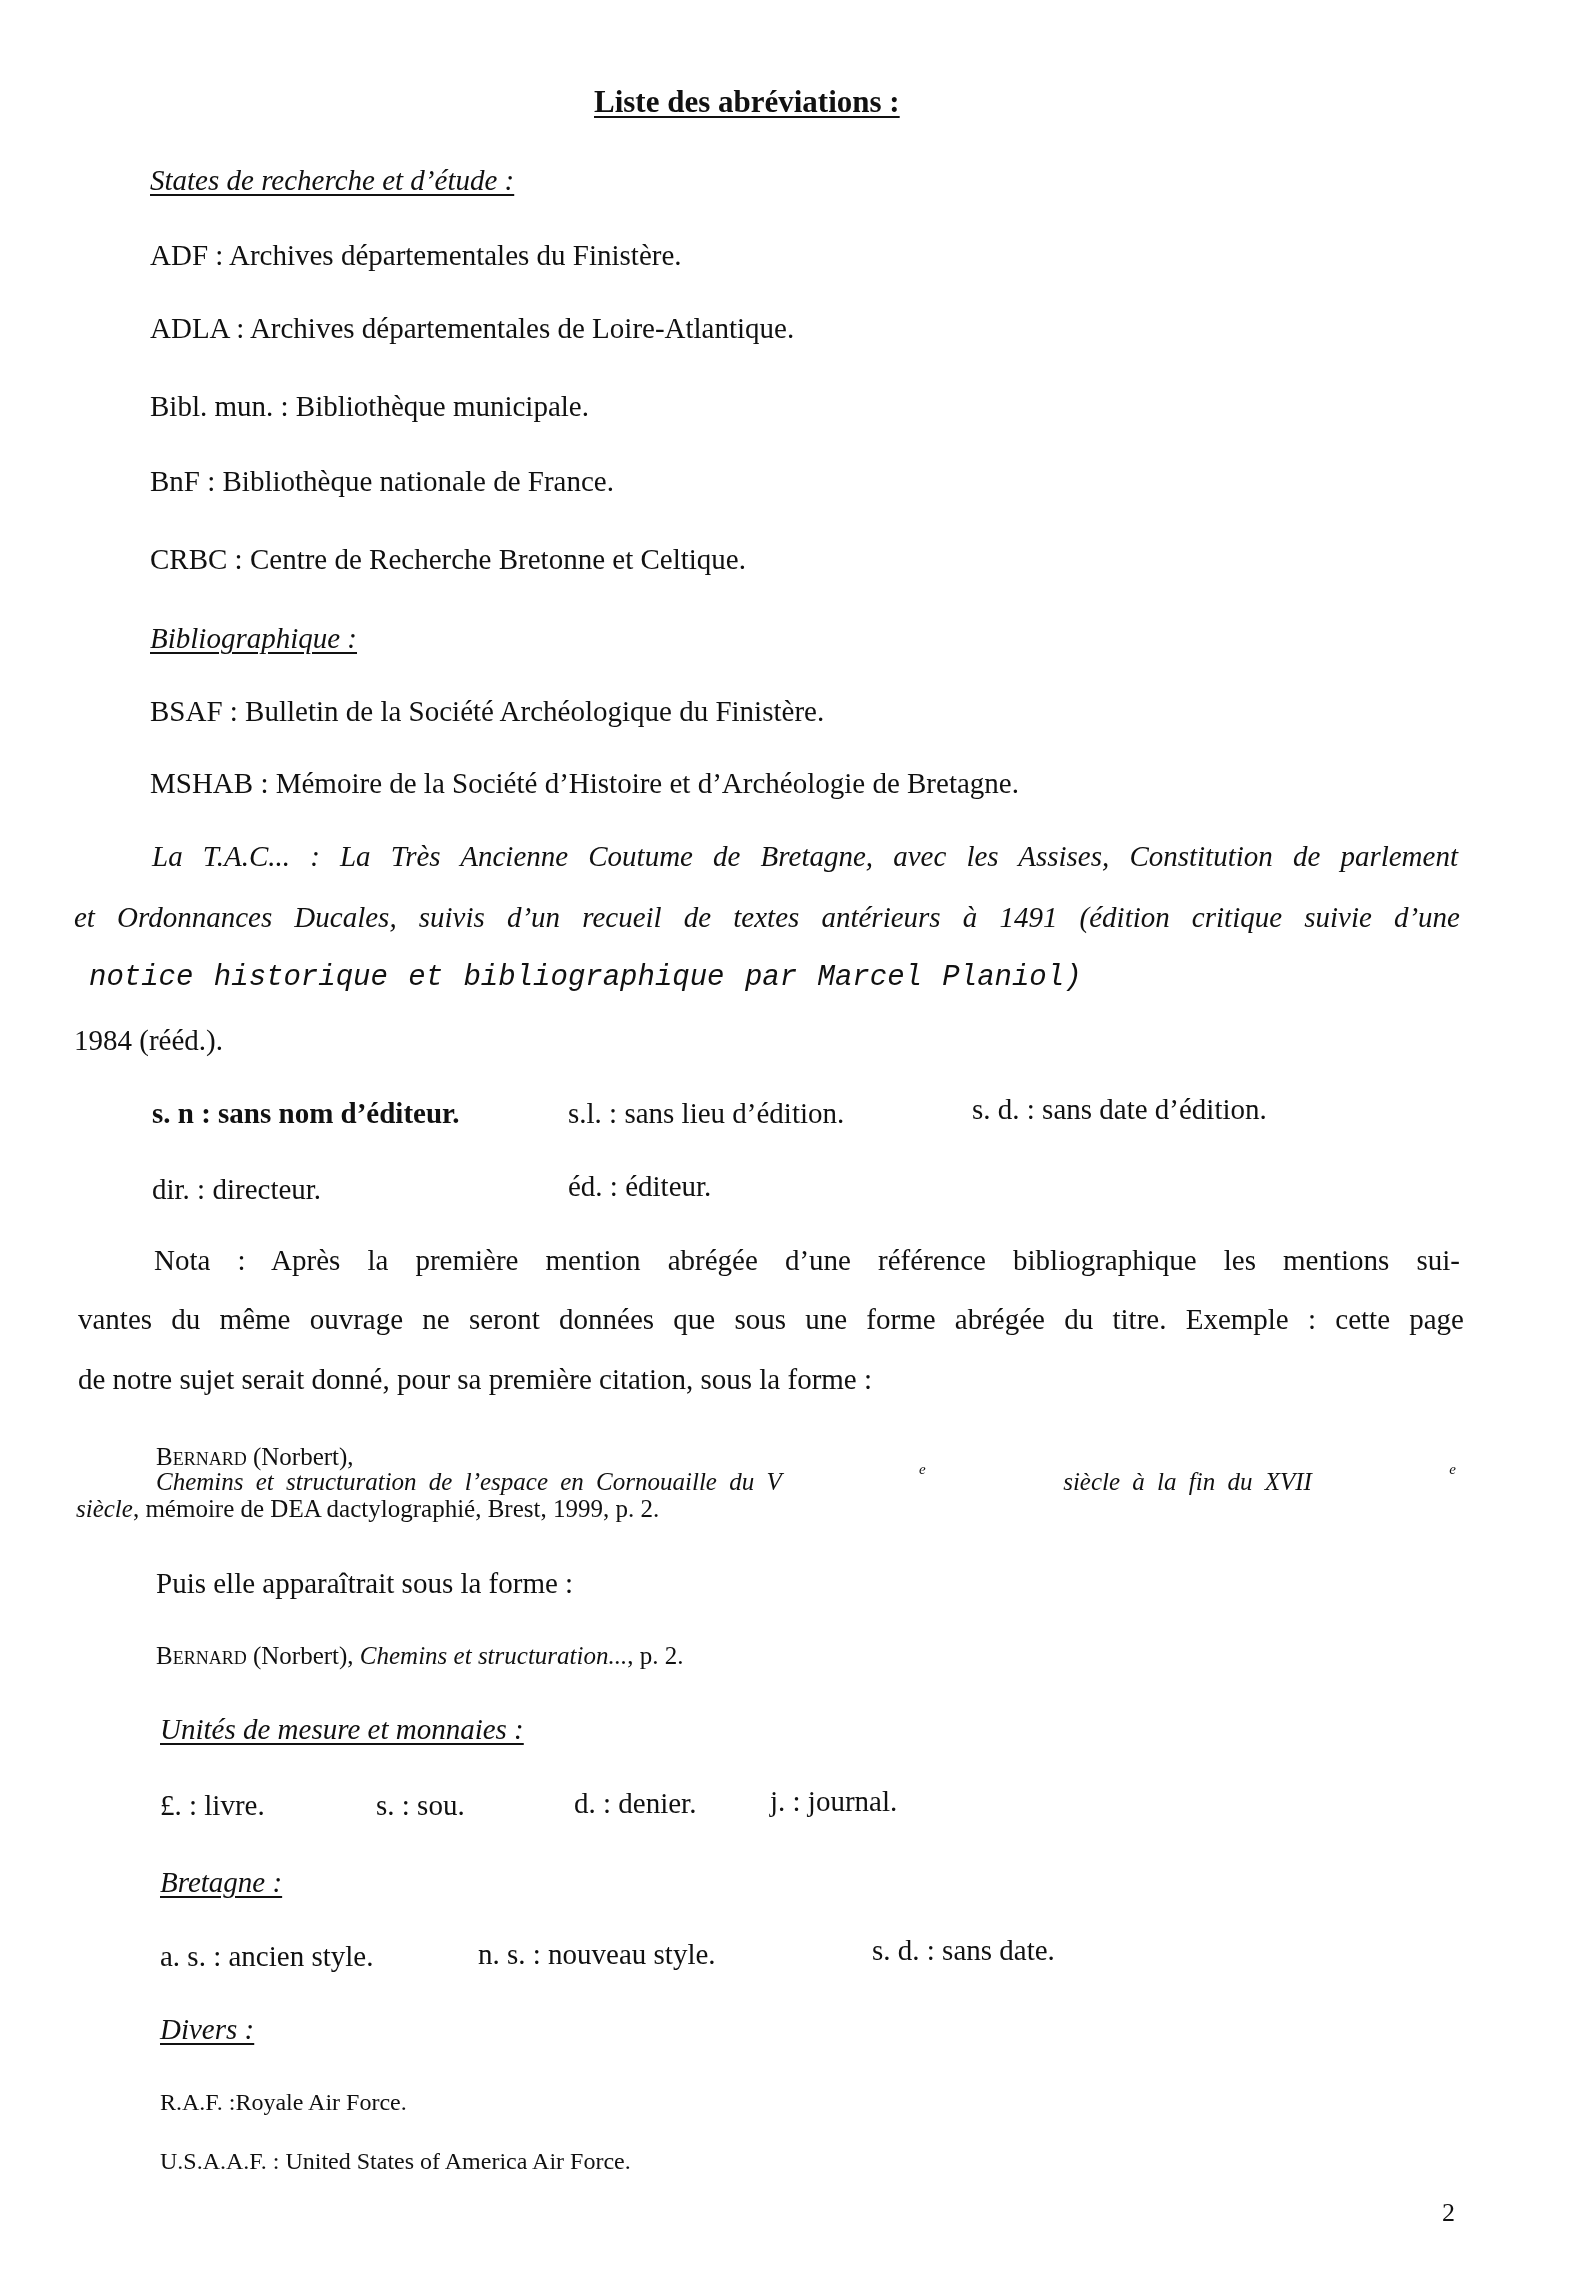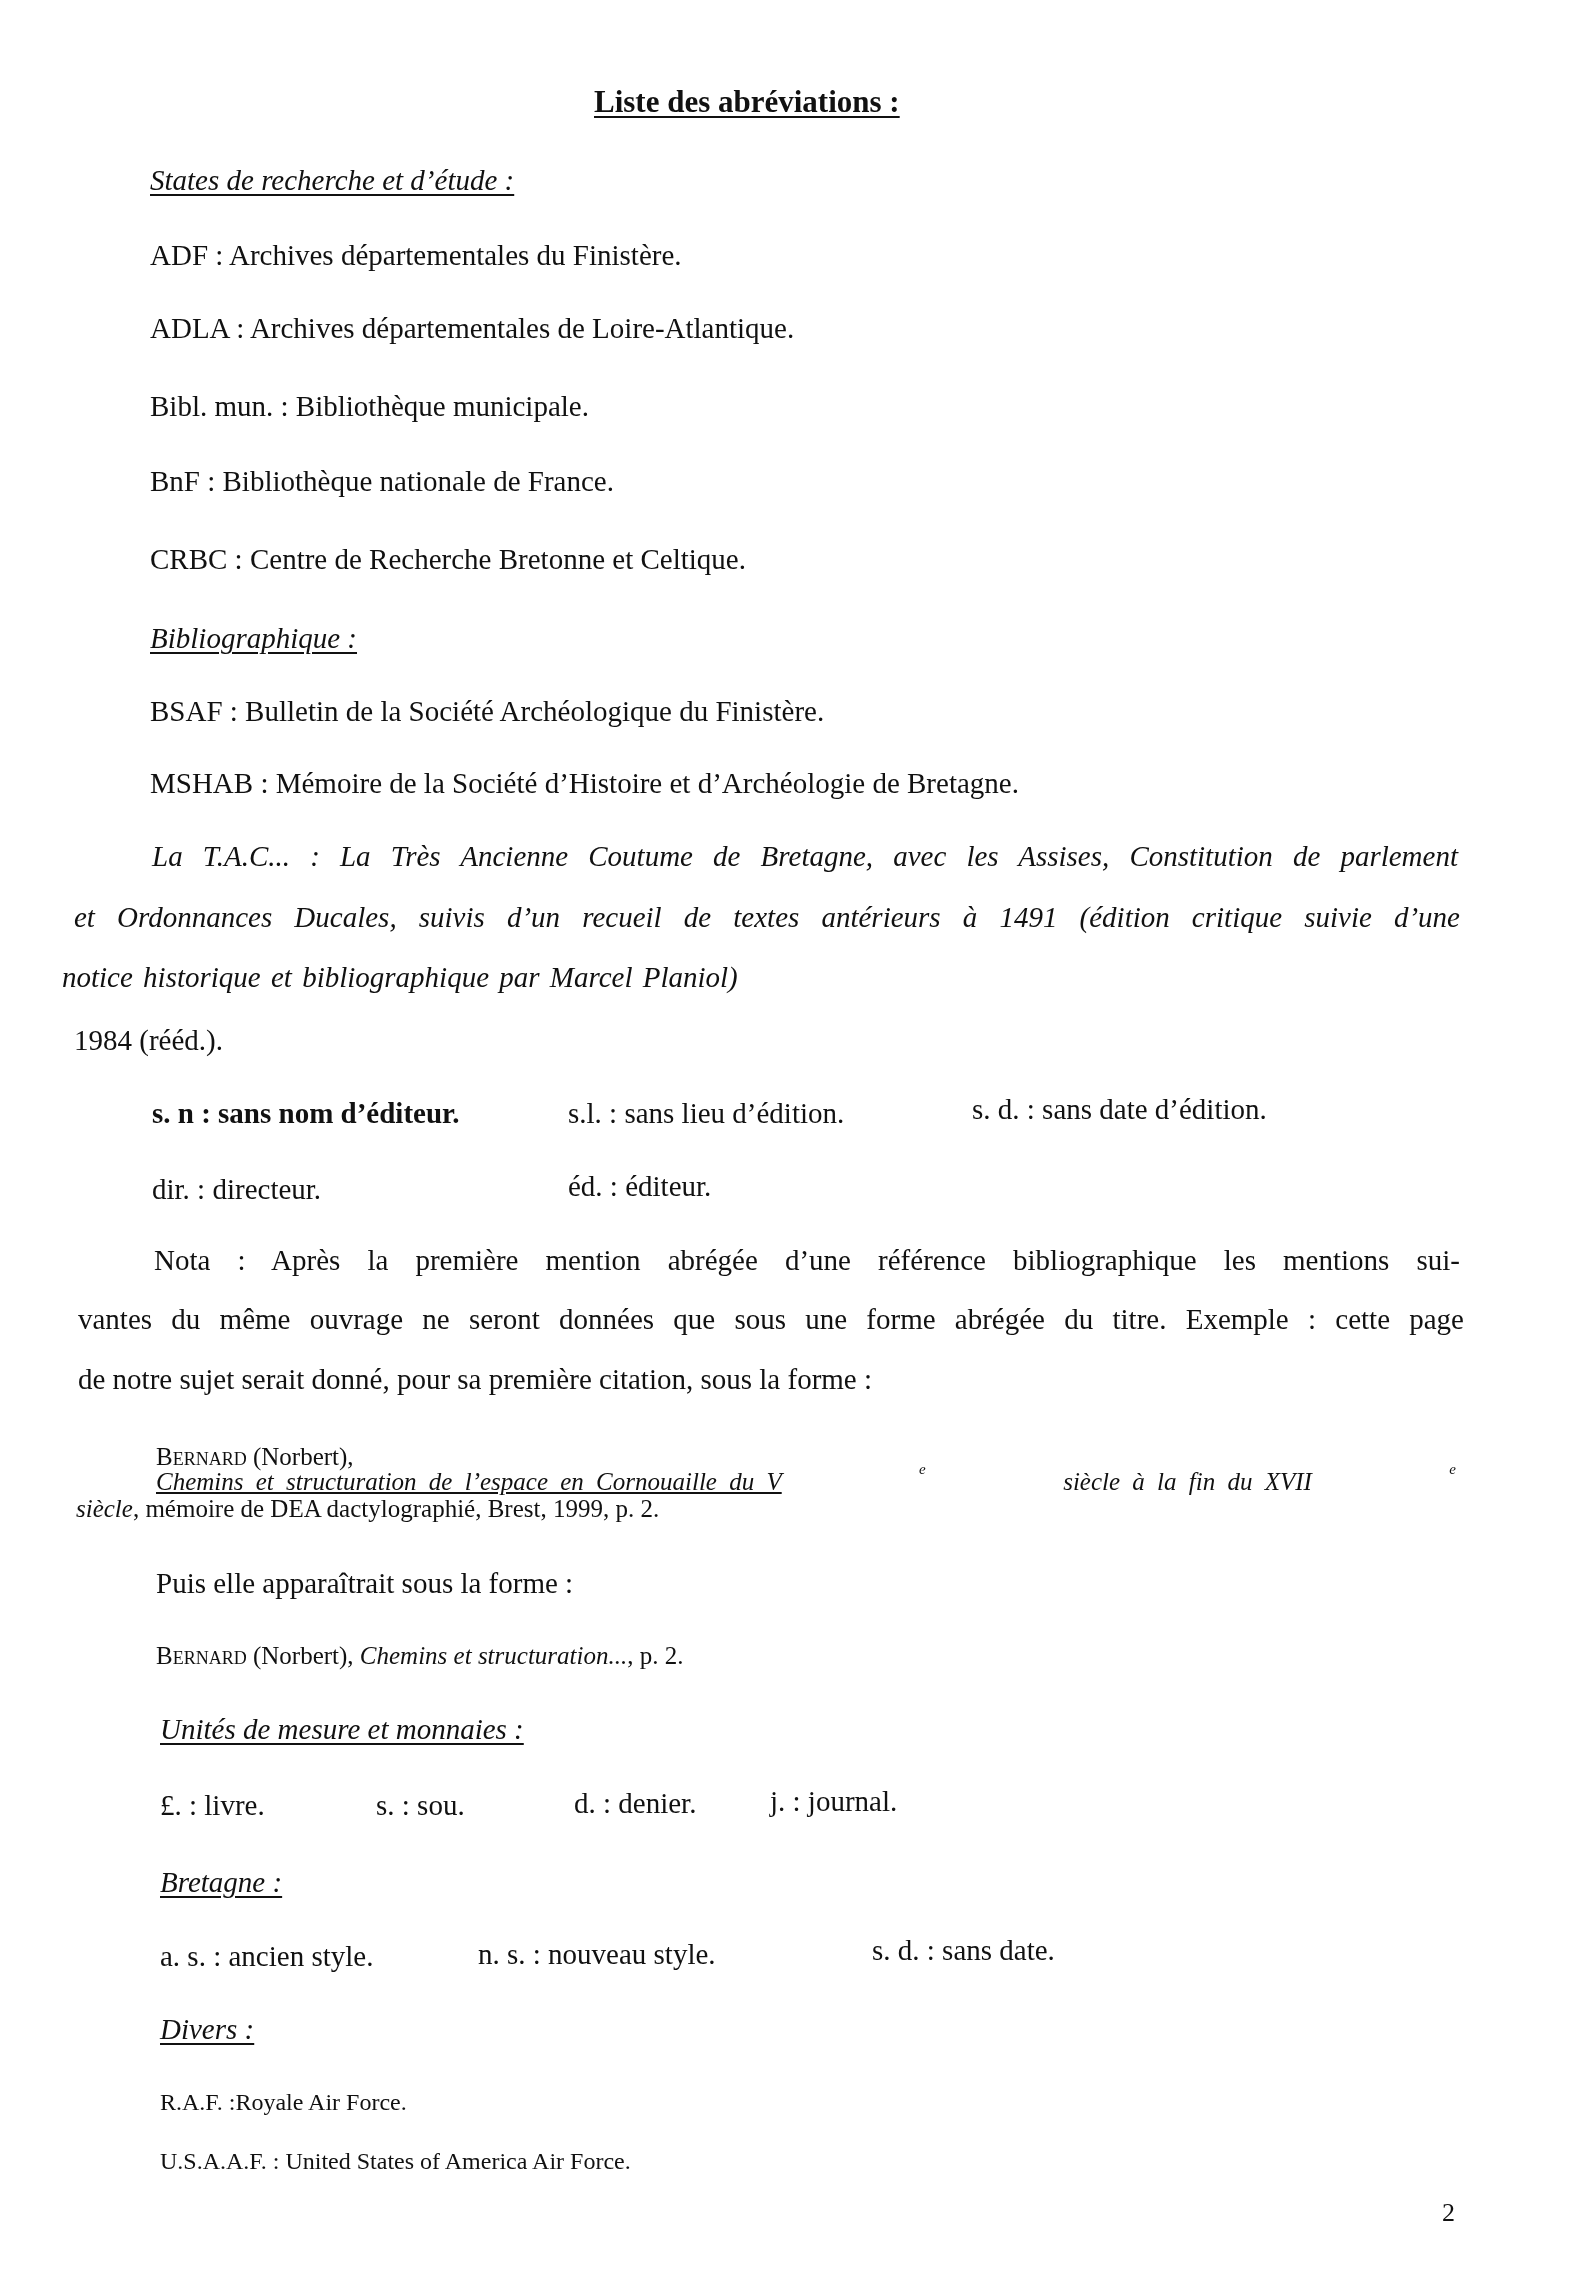--- a/index.html
+++ b/index.html
@@ -26,41 +26,41 @@
 <div class="ln" style="left:150px; top:392px;">Bibl. mun. : Bibliothèque municipale.</div>
 <div class="ln" style="left:150px; top:467px;">BnF : Bibliothèque nationale de France.</div>
 <div class="ln" style="left:150px; top:545px;">CRBC : Centre de Recherche Bretonne et Celtique.</div>
 
 <div class="ln it u" style="left:150px; top:624px;">Bibliographique :</div>
 <div class="ln" style="left:150px; top:697px;">BSAF : Bulletin de la Société Archéologique du Finistère.</div>
 <div class="ln" style="left:150px; top:769px;">MSHAB : Mémoire de la Société d’Histoire et d’Archéologie de Bretagne.</div>
 
 <div class="ln it" style="left:152px; top:842px; width:1306px; text-align:justify; text-align-last:justify;">La T.A.C... : La Très Ancienne Coutume de Bretagne, avec les Assises, Constitution de parlement</div>
 <div class="ln it just" style="left:74px; top:903px;">et Ordonnances Ducales, suivis d’un recueil de textes antérieurs à 1491 (édition critique suivie d’une</div>
-<div class="ln" style="left:62px; top:963px; width:1386px; display:flex; justify-content:center;">
+<div class="ln" style="left:89px; top:963px; width:1386px; display:flex; justify-content:center;font-family:Liberation Mono, monospace;">
   <span style="flex:1; display:flex;">
     <span class="it" style="word-spacing:3px;">notice historique et bibliographique par Marcel Planiol)</span>
   </span>
 </div>
 <div class="ln" style="left:74px; top:1026px;">1984 (rééd.).</div>
 
 <div class="cell" style="left:152px; top:1099px;font-weight:bold;">s. n : sans nom d’éditeur.</div>
 <div class="cell" style="left:568px; top:1099px;">s.l. : sans lieu d’édition.</div>
 <div class="cell" style="left:972px; top:1095px;">s. d. : sans date d’édition.</div>
 <div class="cell" style="left:152px; top:1175px;">dir. : directeur.</div>
 <div class="cell" style="left:568px; top:1172px;">éd. : éditeur.</div>
 
 <div class="ln" style="left:154px; top:1246px; width:1306px; text-align:justify; text-align-last:justify;">Nota : Après la première mention abrégée d’une référence bibliographique les mentions sui-</div>
 <div class="ln just" style="left:78px; top:1305px;">vantes du même ouvrage ne seront données que sous une forme abrégée du titre. Exemple : cette page</div>
 <div class="ln" style="left:78px; top:1365px;">de notre sujet serait donné, pour sa première citation, sous la forme :</div>
 
 <div class="ln small" style="left:156px; top:1444px; width:1300px; display:flex; justify-content:space-between; font-size:25px;flex-direction:column;">
   <span><span class="sc">Bernard</span><span> (Norbert), </span></span>
   <span class="it" style="flex:1; display:flex; justify-content:space-between;">
-      <span style="word-spacing:6px;text-decoration:underline;">Chemins et structuration de l’espace en Cornouaille du V</span>
+      <span style="word-spacing:6px;">Chemins et structuration de l’espace en Cornouaille du V</span>
       <sup>e</sup>
       <span style="word-spacing:6px;"> siècle à la fin du XVII</span>
       <sup>e</sup>
     </span>
 </div>
 <div class="ln" style="left:76px; top:1496px; font-size:25px;">
   <span class="it">siècle</span><span>, mémoire de DEA dactylographié, Brest, 1999, p. 2.</span>
 </div>
 
 <div class="ln" style="left:156px; top:1569px;">Puis elle apparaîtrait sous la forme :</div>

